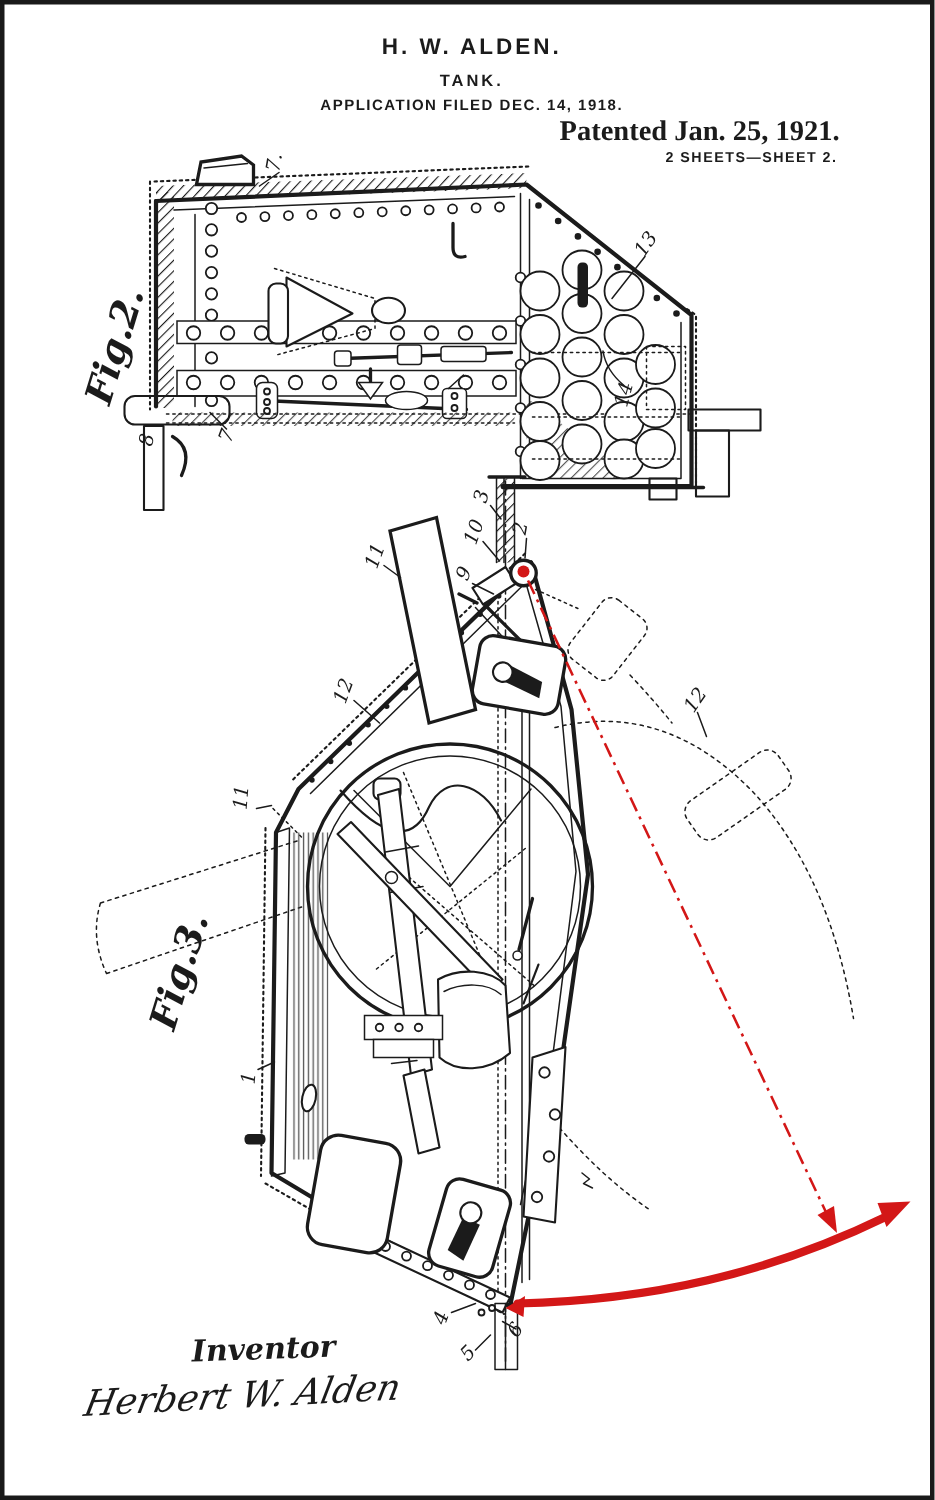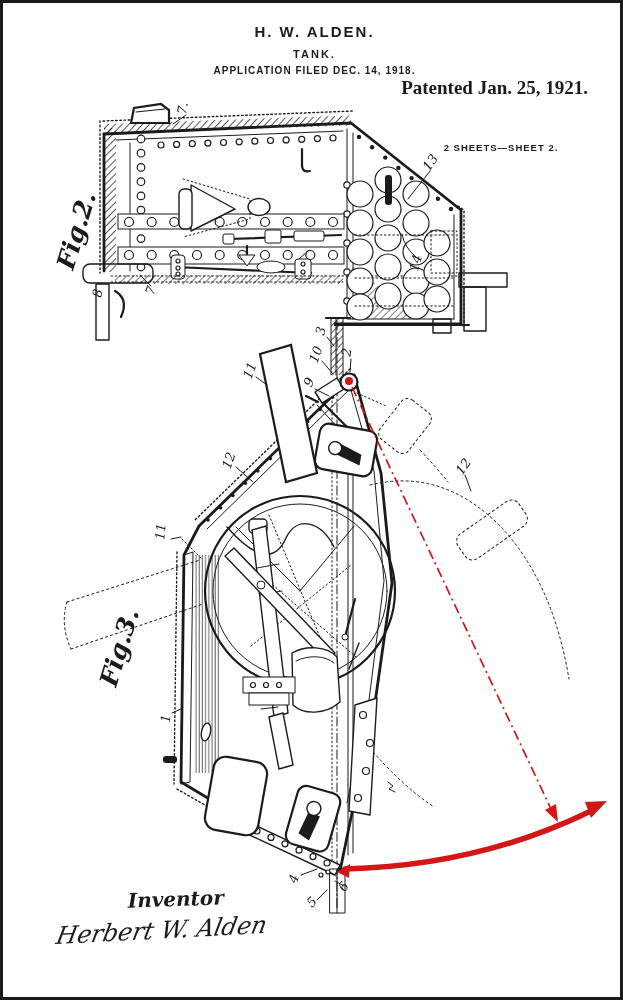--- a/index.html
+++ b/index.html
@@ -4,24 +4,24 @@
 <style>
   :root{ --ink:#1b1b1b; --paper:#ffffff; --red:#d31717; }
   html,body{margin:0;padding:0;background:#888;}
   .page{position:relative;width:623px;height:1000px;background:var(--paper);
         border:3px solid #1a1a1a;box-sizing:border-box;overflow:hidden;
         font-family:"Liberation Sans",sans-serif;color:var(--ink);padding-left:32px;}
   .hdr{position:absolute;left:0;width:623px;text-align:center;color:var(--ink);}
   .h-name{top:20px;font:700 15px "Liberation Sans",sans-serif;letter-spacing:2px;}
   .h-title{top:45px;font:700 11px "Liberation Sans",sans-serif;letter-spacing:2px;}
   .h-app{top:62px;font:700 10px "Liberation Sans",sans-serif;letter-spacing:1px;}
-  .h-pat{position:absolute;top:74px;left:370px;width:215px;text-align:right;
+  .h-pat{position:absolute;top:74px;left:370px;width:215px;text-align:left;
          font:700 19px "Liberation Serif",serif;letter-spacing:0px;}
   .h-sheet{position:absolute;top:97px;left:408px;width:180px;text-align:center;
-         font:700 9.5px "Liberation Sans",sans-serif;letter-spacing:1px;margin-top:42px;}
+         font:700 9.5px "Liberation Sans",sans-serif;letter-spacing:1px;}
   .art{position:absolute;left:0;top:0;}
   .s{stroke:var(--ink);fill:none;stroke-width:1.4;stroke-linecap:round;stroke-linejoin:round;}
   .s1{stroke-width:1;}
   .s2{stroke-width:2.2;}
   .s3{stroke-width:2.8;}
   .w{fill:#fff;stroke:var(--ink);}
   .k{fill:var(--ink);stroke:none;}
   .dt{stroke-dasharray:1.6 2.6;}
   .dt2{stroke-dasharray:2.2 3;}
   .ddot{stroke-dasharray:9 3 1.5 3;}

